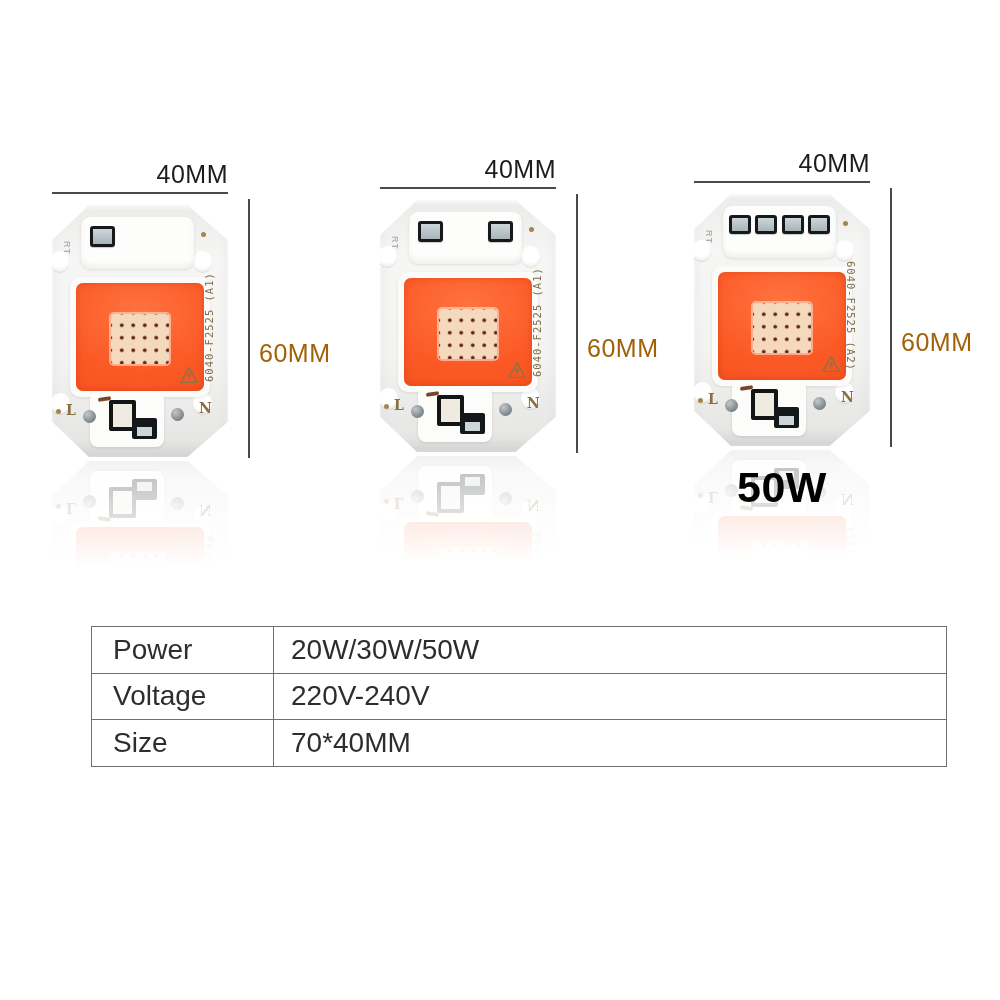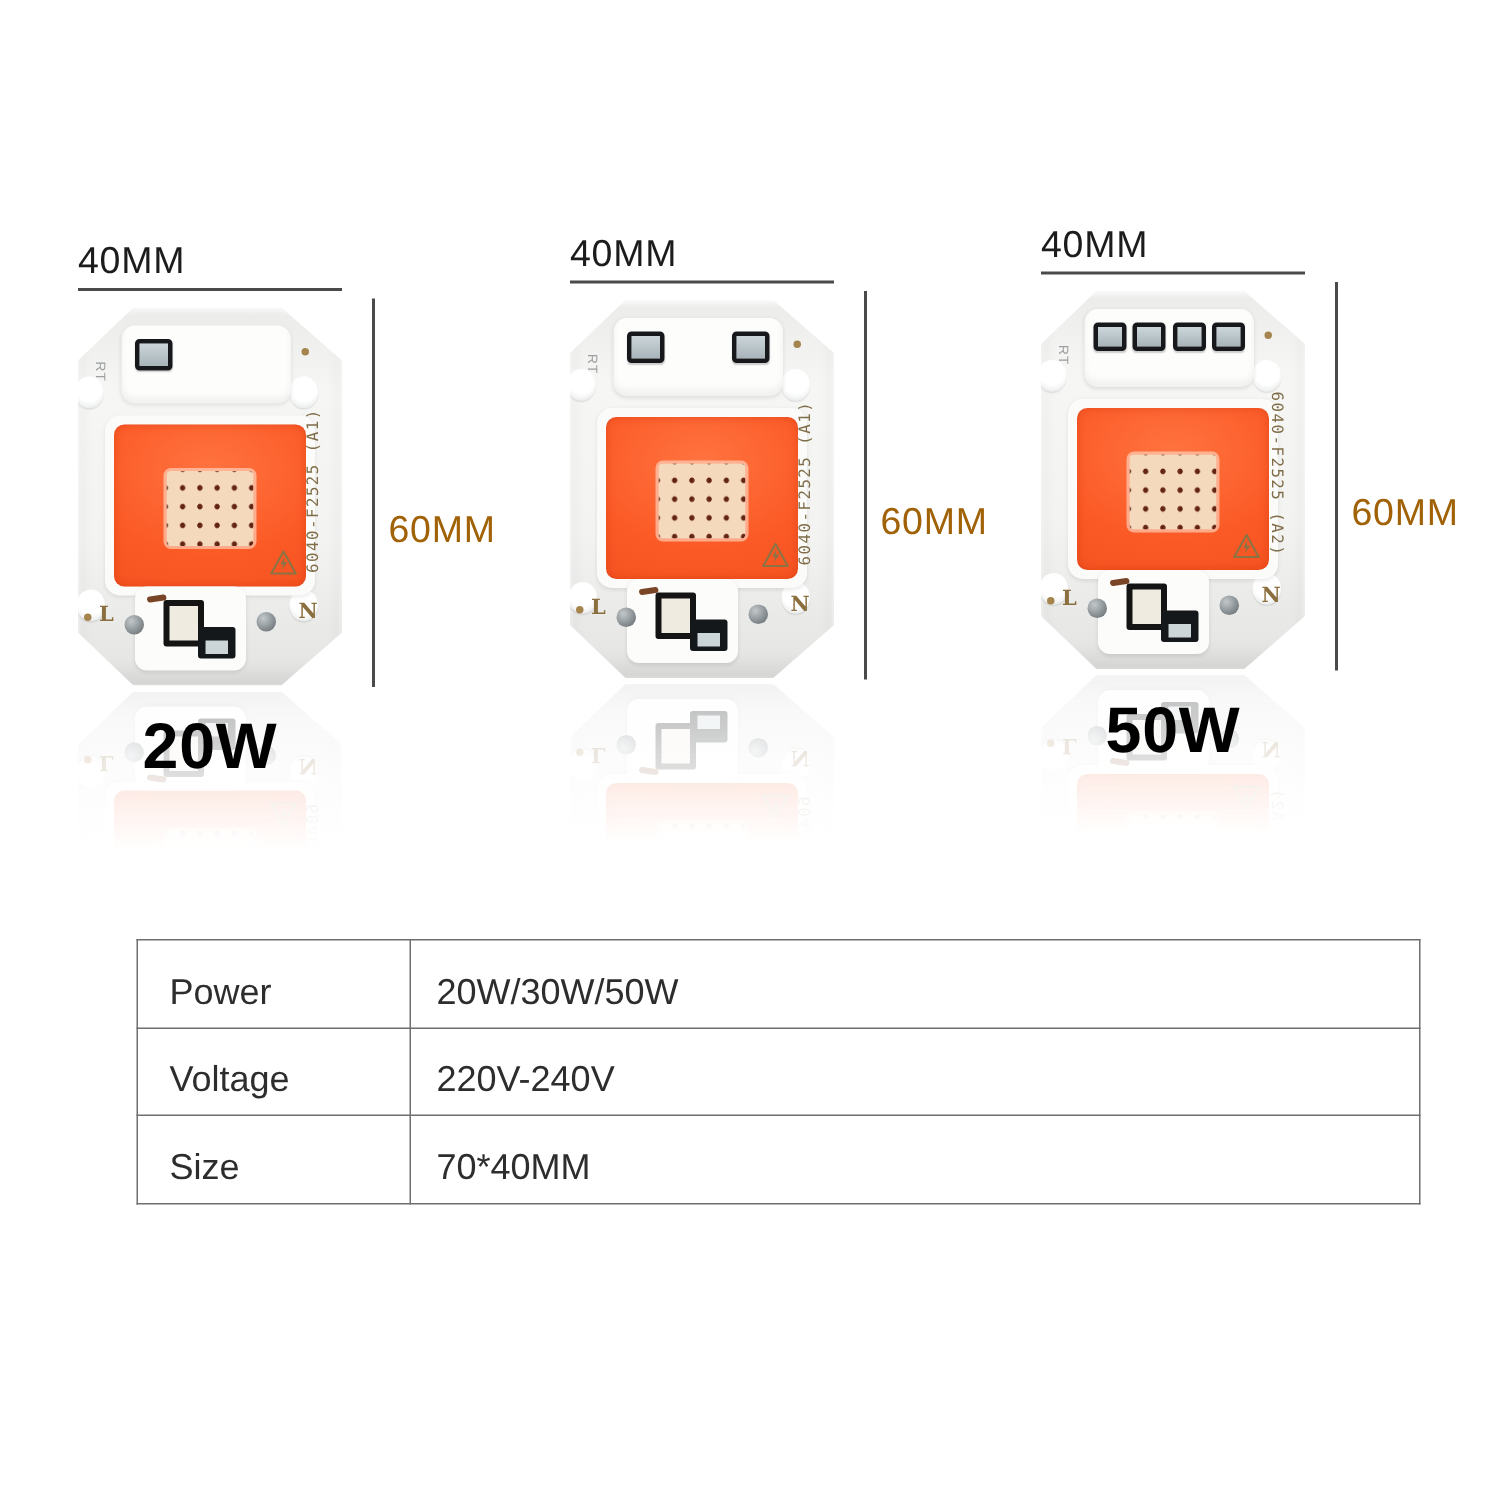--- a/index.html
+++ b/index.html
@@ -5,21 +5,21 @@
   html,body{margin:0;padding:0;background:#fff;}
   .page{position:relative;width:1000px;height:1000px;background:#ffffff;overflow:hidden;
         font-family:"Liberation Sans","DejaVu Sans",sans-serif;}
 
   
   .product{position:absolute;width:310px;}
   .p1{left:52px;top:160px;}
   .p2{left:380px;top:155px;}
   .p3{left:694px;top:149px;}
 
-  .dim-width{width:176px;text-align:left;}
+  .dim-width{width:176px;text-align:right;}
   .dim-text{display:block;font-size:25px;color:#1c1c1c;letter-spacing:.5px;padding-bottom:3px;}
   .hline{width:176px;height:2px;background:#4a4a4a;}
   .chip-row{display:flex;margin-top:11px;align-items:flex-start;}
   .vline{width:2px;height:259px;background:#4a4a4a;margin-left:20px;margin-top:-6px;flex:none;}
   .dim-height{margin-left:9px;font-size:25px;color:#a16207;letter-spacing:.5px;align-self:center;transform:translateY(22px);white-space:nowrap;}
   .power{position:relative;z-index:3;width:176px;text-align:center;margin-top:16px;
          font-size:43px;font-weight:700;color:#000;letter-spacing:.5px;}
 
   
   .chip{position:relative;width:176px;height:252px;flex:none;
@@ -80,22 +80,22 @@
   .screw{position:absolute;width:13px;height:13px;border-radius:50%;
          background:radial-gradient(circle at 35% 32%,#c2c8ca 0%,#8b9295 55%,#5f6568 100%);}
   .s-l{left:31px;top:205px;} .s-n{left:119px;top:203px;}
   .gdot{position:absolute;width:5px;height:5px;border-radius:50%;background:#a5854d;}
   .g-l{left:4px;top:204px;} .g-tr{left:149px;top:27px;}
   .rt-mark{position:absolute;left:8px;top:38px;font-size:9px;color:#9b9fa0;
            transform:rotate(90deg);letter-spacing:1px;}
 
   
   .spec{position:absolute;left:91px;top:626px;border-collapse:collapse;table-layout:fixed;}
-  .spec td{border:1.5px solid #6f6f6f;height:45.5px;font-size:24px;color:#2d2d2d;
-           padding:12px 10px 0 17px;white-space:nowrap;background:#fff;}
+  .spec td{border:1.5px solid #6f6f6f;height:45.5px;font-size:28px;color:#2d2d2d;
+           padding:0 10px 0 17px;white-space:nowrap;background:#fff;}
   .spec td.lbl{width:150px;padding-left:21px;}
   .spec td.val{width:645px;margin-top:20px;}
 </style>
 </head>
 <body>
 
 <div class="page">
 
   <section class="product p1">
     <div class="dim-width">
@@ -134,21 +134,20 @@
           <span class="gdot g-tr"></span>
           <span class="term t-l">L</span>
           <span class="term t-n">N</span>
           <span class="screw s-l"></span>
           <span class="screw s-n"></span>
         </div>
       </div>
       <div class="vline"></div>
       <div class="dim-height">60MM</div>
     </div>
-    <div class="power">20W</div>
   </section>
 
   <section class="product p2">
     <div class="dim-width">
       <span class="dim-text">40MM</span>
       <div class="hline"></div>
     </div>
     <div class="chip-row">
       <div class="chip">
         <div class="pcb">

